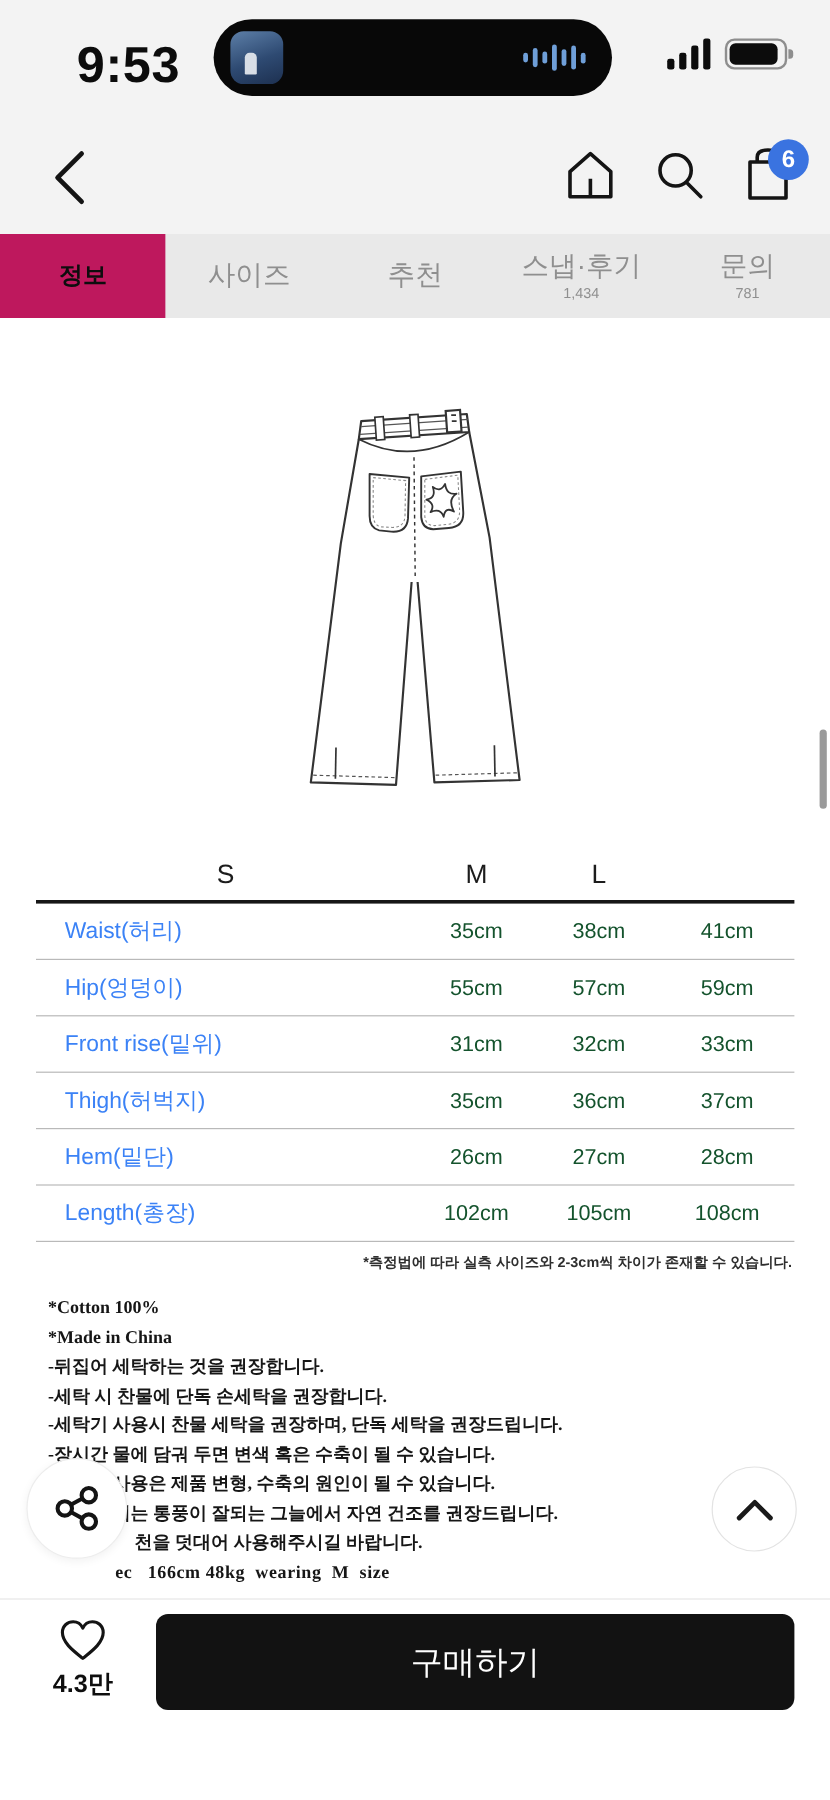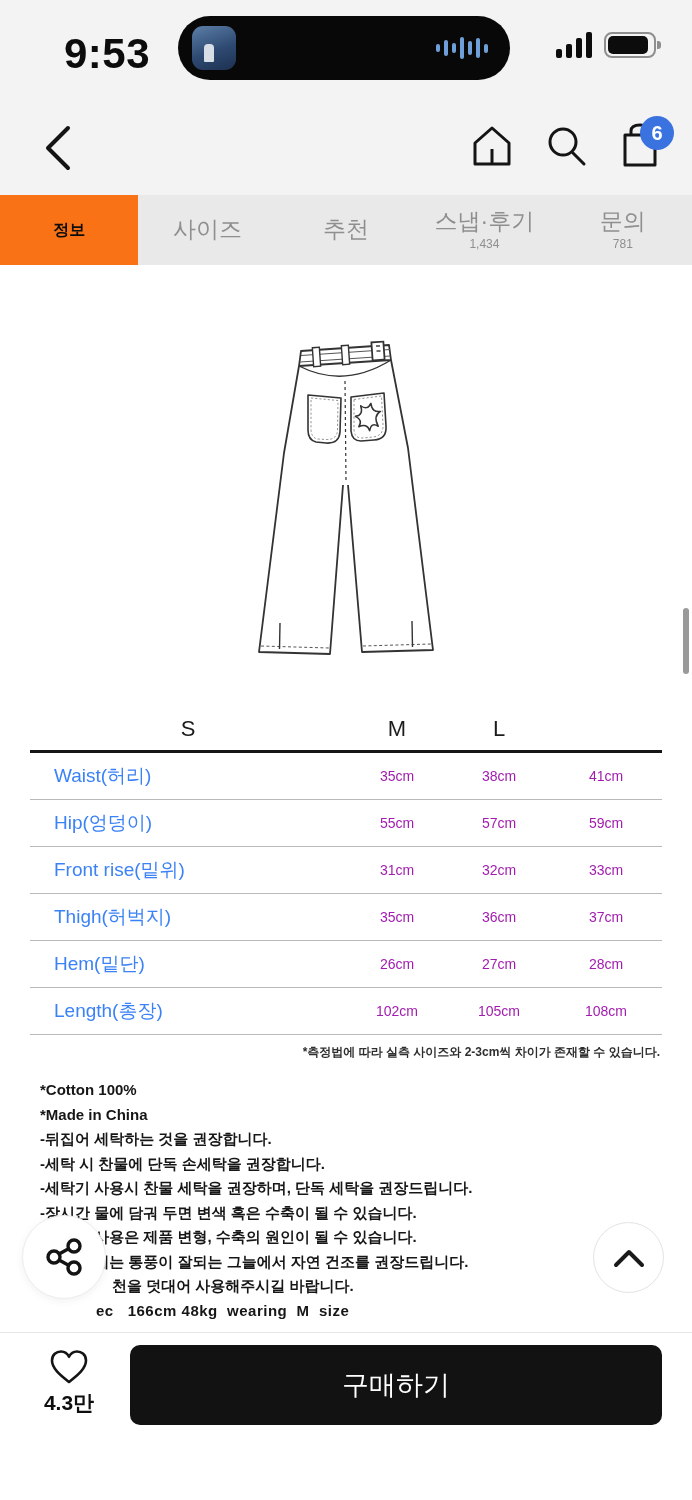--- a/index.html
+++ b/index.html
@@ -31,42 +31,42 @@
   .back-btn { position:absolute; left:36px; top:22px; width:48px; height:52px; background:none; border:none; cursor:pointer; }
   .nav-icons { position:absolute; right:28px; top:18px; display:flex; align-items:center; gap:26px; }
   .nav-icon-btn { position:relative; width:48px; height:56px; background:none; border:none; cursor:pointer; display:flex; align-items:center; justify-content:center; }
   .badge { position:absolute; right:-10px; top:-2px; min-width:34px; height:34px; border-radius:17px; background:#3a73e0;
     color:#fff; font-size:20px; font-weight:600; display:flex; align-items:center; justify-content:center; }
 
   
   .tab-bar { display:flex; height:70px; background:#e9e9e9; }
   .tab { flex:1; display:flex; flex-direction:column; align-items:center; justify-content:center; background:#e9e9e9;
     color:#8f8f8f; font-size:23px; border:none; cursor:pointer; line-height:1.1; gap:3px; }
-  .tab.active { background:#f97316; color:#0d0d0d; font-weight:700; font-size:16px; }
+  .tab.active { background:#be185d; color:#0d0d0d; font-weight:700; font-size:20px; }
   .tab .count { font-size:12px; color:#8f8f8f; font-weight:400; }
 
   
   .figure-wrap { padding-top:68px; display:flex; justify-content:center; background:#fff; }
 
   
   .scrollbar-thumb { position:absolute; right:3px; top:608px; width:6px; height:66px; background:#9a9a9a; border-radius:3px; }
 
   
   .size-chart { margin:40px 30px 0 30px; }
   .sc-grid { display:grid; grid-template-columns:1fr 102px 102px 112px; align-items:center; }
   .sc-header { height:46px; border-bottom:3px solid #161616; }
   .sc-title { font-size:22px; font-weight:700; padding-left:24px; }
   .sc-col { text-align:center; font-size:22px; color:#1c1c1c; }
   .sc-row { height:47px; border-bottom:1px solid #b9b9b9; }
   .sc-label { font-size:19px; padding-left:24px; color:#3b82f6; }
-  .sc-val { text-align:center; font-size:14px; color:#a21caf; }
+  .sc-val { text-align:center; font-size:18px; color:#14532d; }
   .sc-footnote { text-align:right; font-size:12px; color:#2e2e2e; margin:9px 2px 0 0; font-weight:600; }
 
   
-  .notes { margin:17px 30px 0 40px; }
+  .notes { margin:17px 30px 0 40px;font-family:Liberation Serif, serif; }
   .note-line { font-size:15px; font-weight:600; color:#161616; line-height:24.5px; white-space:pre-wrap; }
   .note-indent-1 { padding-left:72px; }
   .note-indent-2 { padding-left:56px; letter-spacing:0.5px; }
 
   
   .share-btn { position:absolute; left:22px; top:1215px; width:84px; height:84px; border-radius:50%; background:#fff;
     border:1px solid #ededed; box-shadow:0 2px 8px rgba(0,0,0,0.06); cursor:pointer; display:flex; align-items:center; justify-content:center; }
   .top-btn { position:absolute; left:593px; top:1222px; width:71px; height:71px; border-radius:50%; background:#fff;
     border:1px solid #e3e3e3; cursor:pointer; display:flex; align-items:center; justify-content:center; }
 

